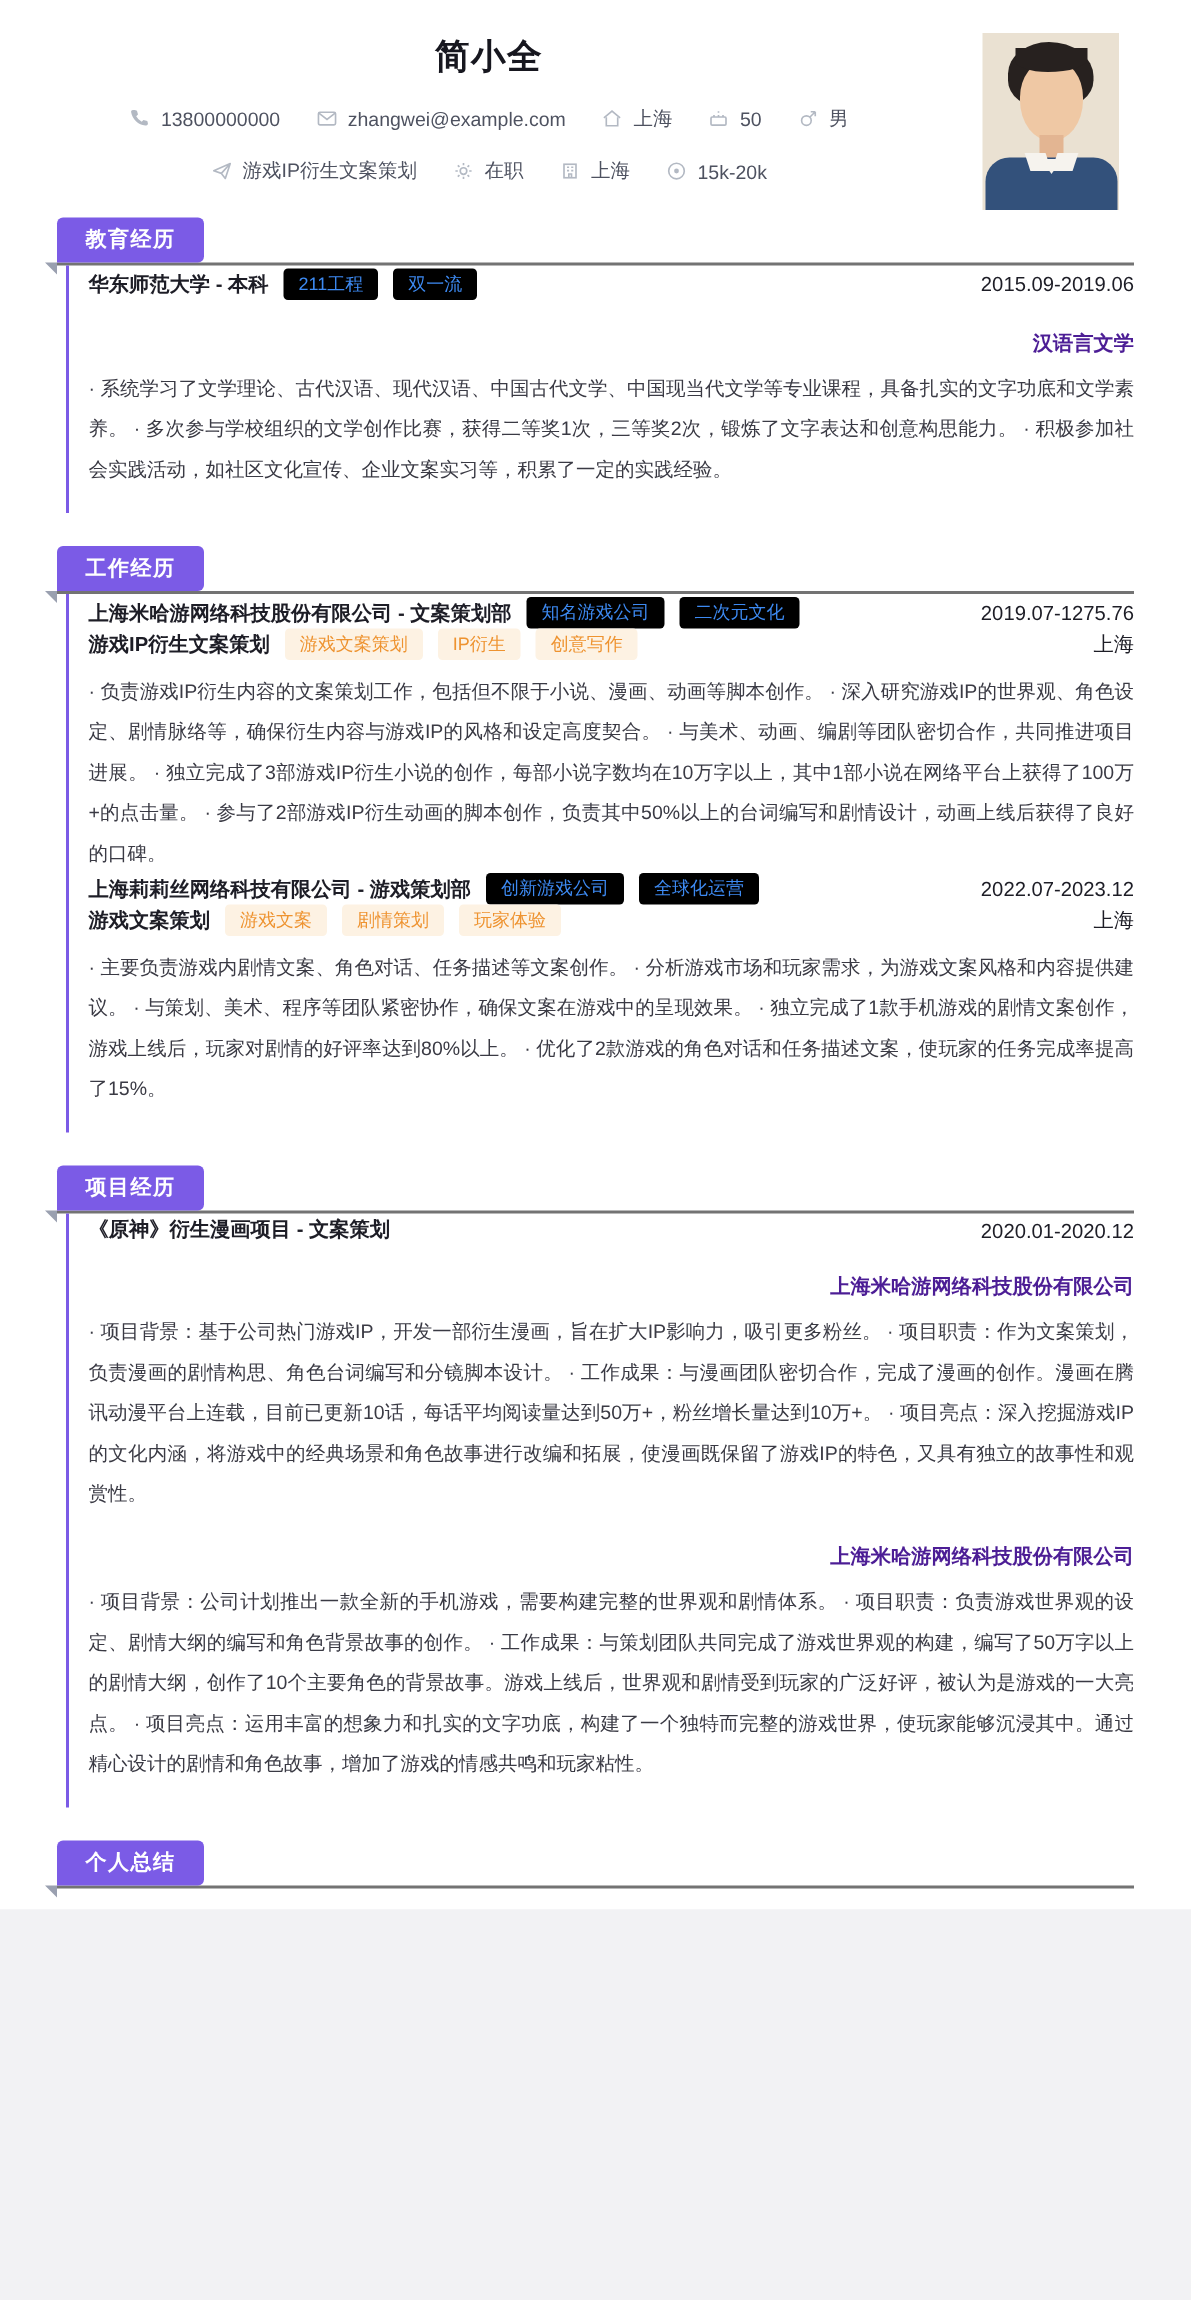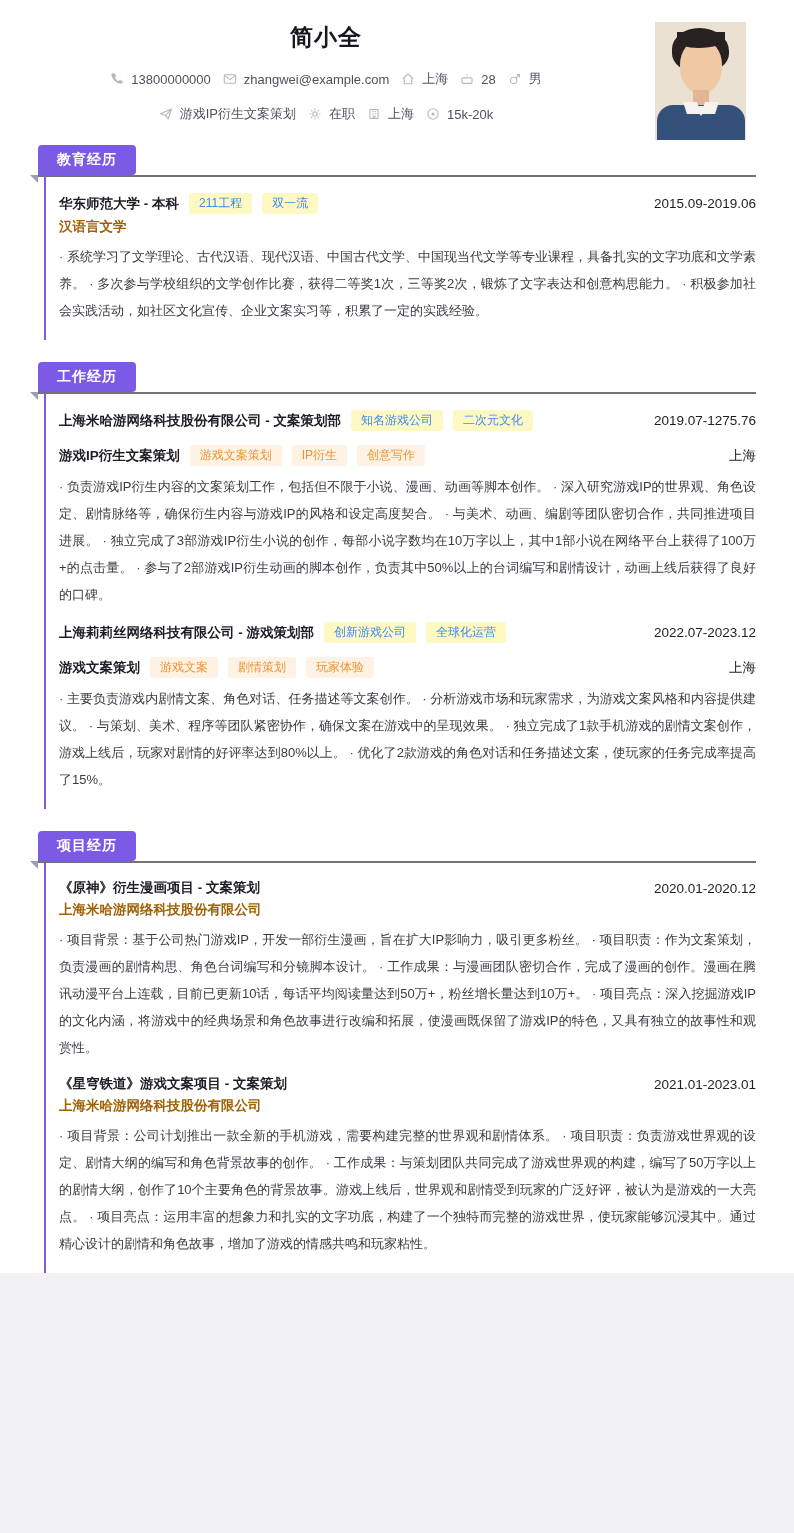--- a/index.html
+++ b/index.html
@@ -4,47 +4,47 @@
 <style>
   * { margin:0; padding:0; box-sizing:border-box; }
   html,body { background:#f2f2f4; }
   body { font-family:"Liberation Sans","DejaVu Sans",sans-serif; }
   .page { position:relative; width:794px; height:1273px; margin:0 auto; background:#ffffff; overflow:hidden; }
 
   
   .header { position:relative; padding-top:22px; }
   .header-main { width:652px; text-align:center; }
   .name { font-size:23px; font-weight:bold; color:#17171f; letter-spacing:1px; }
-  .contact-row { display:flex; justify-content:center; align-items:center; gap:12px; margin-top:17px; }
+  .contact-row { display:flex; justify-content:center; align-items:center; gap:24px; margin-top:17px; }
   .contact-item { display:flex; align-items:center; gap:7px; font-size:13px; color:#4e5260; }
   .cicon { width:14px; height:14px; display:inline-flex; }
   .cicon svg { width:14px; height:14px; }
   .photo { position:absolute; top:22px; right:48px; width:91px; height:118px; background:#eae1d2; overflow:hidden; }
   .p-hair { position:absolute; left:17px; top:6px; width:57px; height:44px; background:#27211f; border-radius:48% 52% 42% 42%; }
   .p-face { position:absolute; left:25px; top:18px; width:42px; height:54px; background:#efc8a4; border-radius:46% 46% 50% 50%; }
   .p-fringe { position:absolute; left:22px; top:10px; width:48px; height:16px; background:#27211f; border-radius:0 0 55% 45%; }
   .p-neck { position:absolute; left:38px; top:68px; width:16px; height:18px; background:#e3b592; }
   .p-body { position:absolute; left:2px; top:83px; width:88px; height:35px; background:#33517b; border-radius:16px 16px 0 0; }
   .p-collar-l { position:absolute; left:30px; top:80px; width:14px; height:12px; background:#f6f3ee; transform:skewX(18deg); }
   .p-collar-r { position:absolute; left:48px; top:80px; width:14px; height:12px; background:#f6f3ee; transform:skewX(-18deg); }
   .p-vneck { position:absolute; left:39px; top:84px; width:14px; height:10px; background:#f6f3ee; clip-path:polygon(0 0,100% 0,50% 100%); }
 
   
   .sec { margin:22px 38px 0 38px; }
   .sec-head { border-bottom:2px solid #737373; line-height:0; }
   .sec-badge { position:relative; display:inline-block; background:#7b5be6; color:#fff; font-size:14px; font-weight:bold; line-height:normal; padding:6px 19px; border-radius:4px 4px 4px 0; letter-spacing:1px; }
   .sec-badge::after { content:""; position:absolute; left:-8px; top:100%; width:0; height:0; border-top:8px solid #99A9c0; border-left:8px solid transparent; border-top-color:#9aa0b0; }
   .sec-body { border-left:2px solid #7b5be6; margin-left:6px; padding:2px 0 16px 13px; }
 
-  .entry-row { display:flex; align-items:center; gap:10px; margin-top:14px; }
+  .entry-row { display:flex; align-items:center; gap:10px; }
   .entry-title { font-size:13.5px; font-weight:bold; color:#1d1d26; }
   .entry-date { margin-left:auto; font-size:13.5px; font-weight:normal; color:#1d1d26; white-space:nowrap; }
-  .subtitle { font-size:13.5px; font-weight:bold; color:#a16207; margin-top:4px; }
+  .subtitle { font-size:13.5px; font-weight:bold; color:#4c1d95; margin-top:20px;text-align:right; }
   .tag { font-size:12px; padding:2px 10px; border-radius:3px; white-space:nowrap; }
-  .tag.blue { color:#3d8af2; background:#fef9c3; }
+  .tag.blue { color:#3d8af2; background:#000000; }
   .tag.orange { color:#ee9330; background:#fdf2e3; }
   .desc { font-size:13px; color:#3a3a44; line-height:27px; margin-top:7px; text-align:justify; }
 </style>
 </head>
 <body>
 
 <div class="page">
 
   <div class="header">
     <div class="header-main">
@@ -77,21 +77,21 @@
             </span>
           <span>上海</span>
         </span>
         <span class="contact-item">
           <span class="cicon">
               <svg viewBox="0 0 14 14" fill="none" stroke="#b3b9c3" stroke-width="1.1">
                 <rect x="2" y="6" width="10" height="5.4" rx="0.8"></rect>
                 <path d="M4 6V4.7M7 6V4.7M10 6V4.7M7 2.2v1"></path>
               </svg>
             </span>
-          <span>28</span>
+          <span>50</span>
         </span>
         <span class="contact-item">
           <span class="cicon">
               <svg viewBox="0 0 14 14" fill="none" stroke="#b3b9c3" stroke-width="1.1">
                 <circle cx="5.6" cy="8.4" r="3.2"></circle>
                 <path d="M8 6 11.5 2.5M11.5 2.5h-3M11.5 2.5v3"></path>
               </svg>
             </span>
           <span>男</span>
         </span>
@@ -210,24 +210,20 @@
       <div>
         <div class="entry-row">
           <span class="entry-title">《原神》衍生漫画项目 - 文案策划</span>
           <span class="entry-date">2020.01-2020.12</span>
         </div>
         <div class="subtitle">上海米哈游网络科技股份有限公司</div>
         <p class="desc">· 项目背景：基于公司热门游戏IP，开发一部衍生漫画，旨在扩大IP影响力，吸引更多粉丝。 · 项目职责：作为文案策划，负责漫画的剧情构思、角色台词编写和分镜脚本设计。 · 工作成果：与漫画团队密切合作，完成了漫画的创作。漫画在腾讯动漫平台上连载，目前已更新10话，每话平均阅读量达到50万+，粉丝增长量达到10万+。 · 项目亮点：深入挖掘游戏IP的文化内涵，将游戏中的经典场景和角色故事进行改编和拓展，使漫画既保留了游戏IP的特色，又具有独立的故事性和观赏性。</p>
       </div>
 
       <div>
-        <div class="entry-row">
-          <span class="entry-title">《星穹铁道》游戏文案项目 - 文案策划</span>
-          <span class="entry-date">2021.01-2023.01</span>
-        </div>
         <div class="subtitle">上海米哈游网络科技股份有限公司</div>
         <p class="desc">· 项目背景：公司计划推出一款全新的手机游戏，需要构建完整的世界观和剧情体系。 · 项目职责：负责游戏世界观的设定、剧情大纲的编写和角色背景故事的创作。 · 工作成果：与策划团队共同完成了游戏世界观的构建，编写了50万字以上的剧情大纲，创作了10个主要角色的背景故事。游戏上线后，世界观和剧情受到玩家的广泛好评，被认为是游戏的一大亮点。 · 项目亮点：运用丰富的想象力和扎实的文字功底，构建了一个独特而完整的游戏世界，使玩家能够沉浸其中。通过精心设计的剧情和角色故事，增加了游戏的情感共鸣和玩家粘性。</p>
       </div>
 
     </div>
   </section>
 
   <section class="sec">
     <div class="sec-head"><span class="sec-badge">个人总结</span></div>
   </section>

